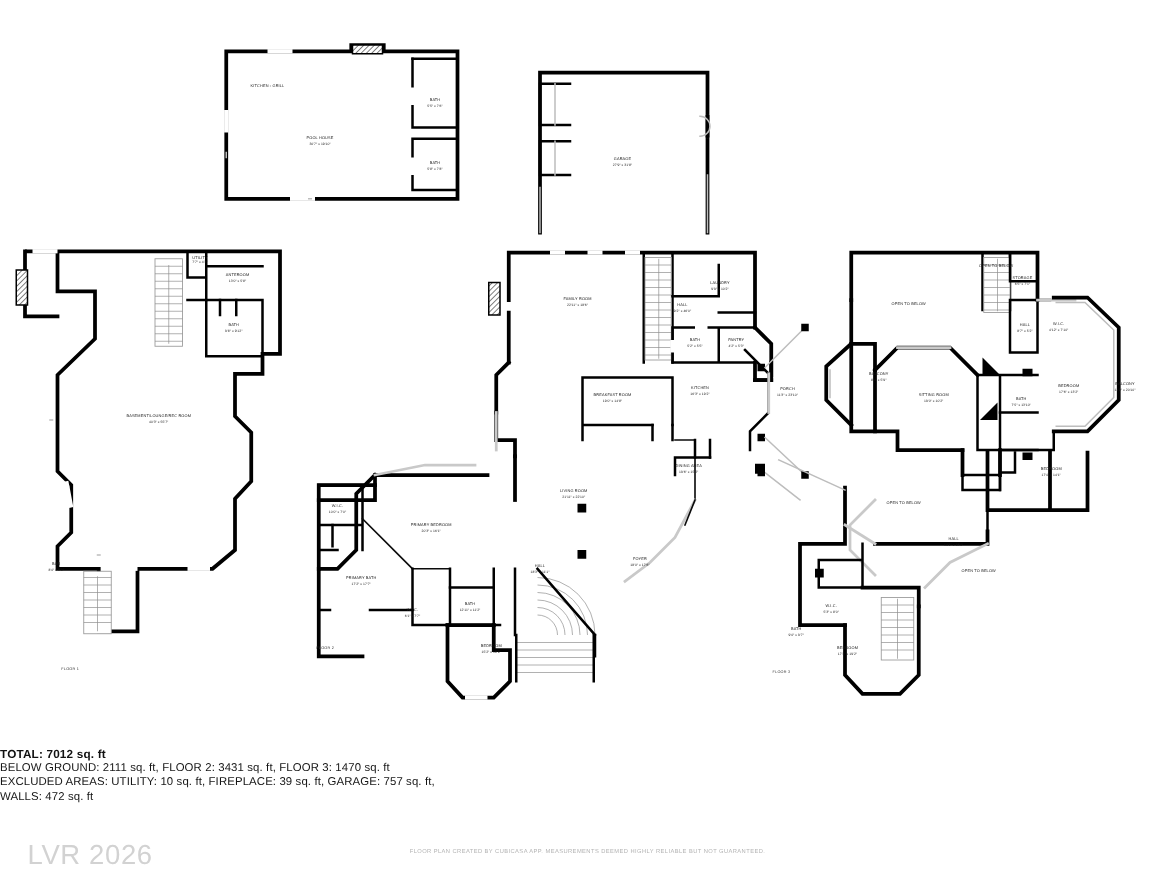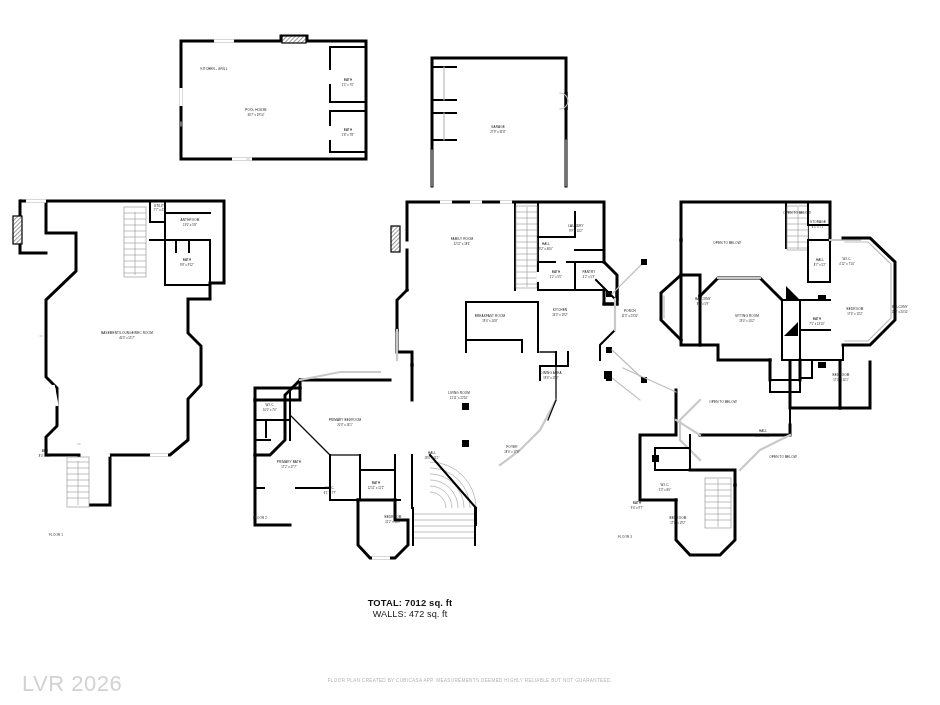--- a/index.html
+++ b/index.html
@@ -30,22 +30,22 @@
   .wall-light{fill:none;stroke:#bdbdbd;stroke-width:1.2;stroke-linecap:square;}
   .wall-grey{fill:none;stroke:#c9c9c9;stroke-width:2.2;stroke-linecap:square;}
   .door-gap{fill:none;stroke:#ffffff;stroke-width:3.4;stroke-linecap:butt;}
   .blk{fill:#000;stroke:none;}
   .hatch-box{fill:url(#hatchPat);stroke:#000;stroke-width:1.2;}
   .stair-line{fill:none;stroke:#8d8d8d;stroke-width:.55;}
   .stair-box{fill:#fff;stroke:#9a9a9a;stroke-width:.7;}
 
   
   #summary{
-    position:absolute;left:16px;top:597px;width:788px;
-    text-align:center;line-height:11.5px;
+    position:absolute;left:0;top:597px;width:788px;
+    text-align:left;line-height:11.5px;
   }
   #summary .total{font-size:9.4px;font-weight:bold;letter-spacing:.15px;color:#111;}
   #summary .line{font-size:9.1px;color:#161616;letter-spacing:.1px;}
   #disclaimer{
     position:absolute;left:0;top:678px;width:940px;text-align:center;
     font-size:4.6px;color:#b3b3b3;letter-spacing:.35px;
   }
   #watermark{
     position:absolute;left:22px;top:671px;
     font-size:22px;color:#d2d2d2;letter-spacing:.5px;
@@ -359,17 +359,19 @@
     <text class="rm rm-dim" x="637" y="508">9'0" x 9'7"</text>
     <text class="rm rm-name" x="678" y="518">BEDROOM</text>
     <text class="rm rm-dim" x="678" y="523">17'2" x 19'2"</text>
     <text class="floor-tag" x="618" y="538">FLOOR 3</text>
   </g>
 </svg>
 </div>
 
 <div id="summary">
   <div class="total">TOTAL: 7012 sq. ft</div>
+  <div class="line">BELOW GROUND: 2111 sq. ft, FLOOR 2: 3431 sq. ft, FLOOR 3: 1470 sq. ft</div>
+  <div class="line">EXCLUDED AREAS: UTILITY: 10 sq. ft, FIREPLACE: 39 sq. ft, GARAGE: 757 sq. ft,</div>
   <div class="line">WALLS: 472 sq. ft</div>
 </div>
 
 <div id="disclaimer">FLOOR PLAN CREATED BY CUBICASA APP. MEASUREMENTS DEEMED HIGHLY RELIABLE BUT NOT GUARANTEED.</div>
 <div id="watermark">LVR 2026</div>
 
 </body></html>

